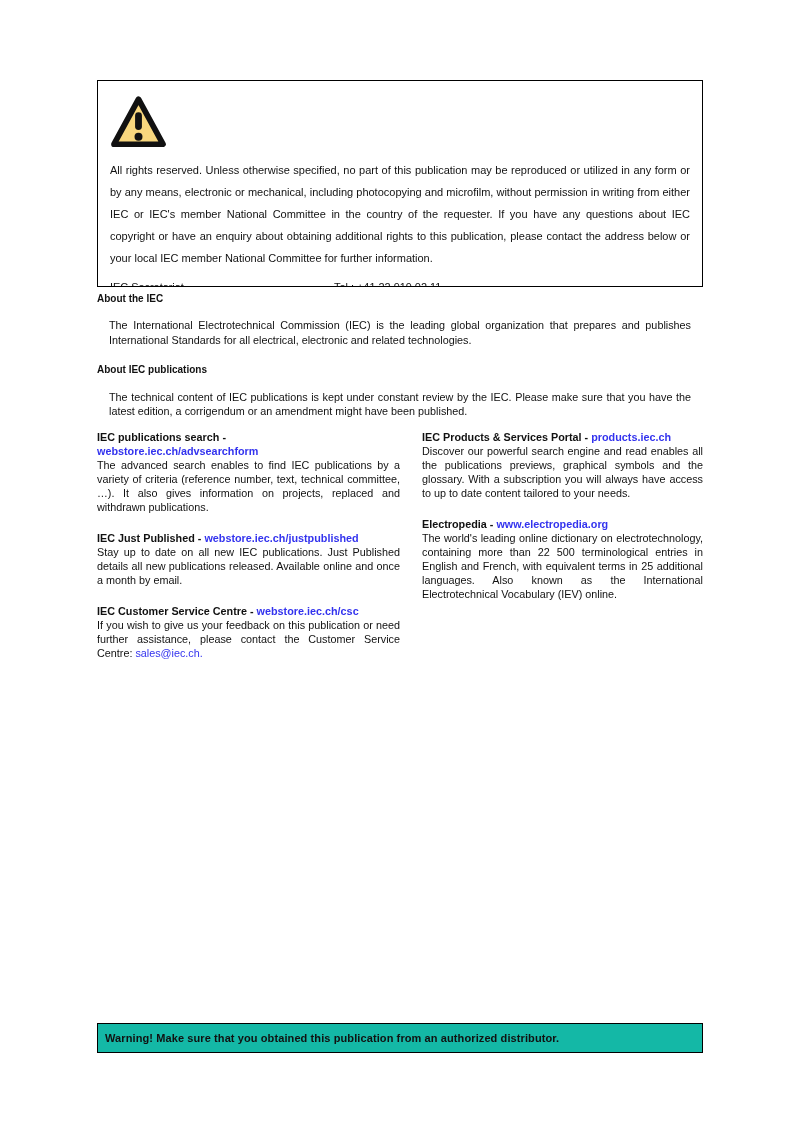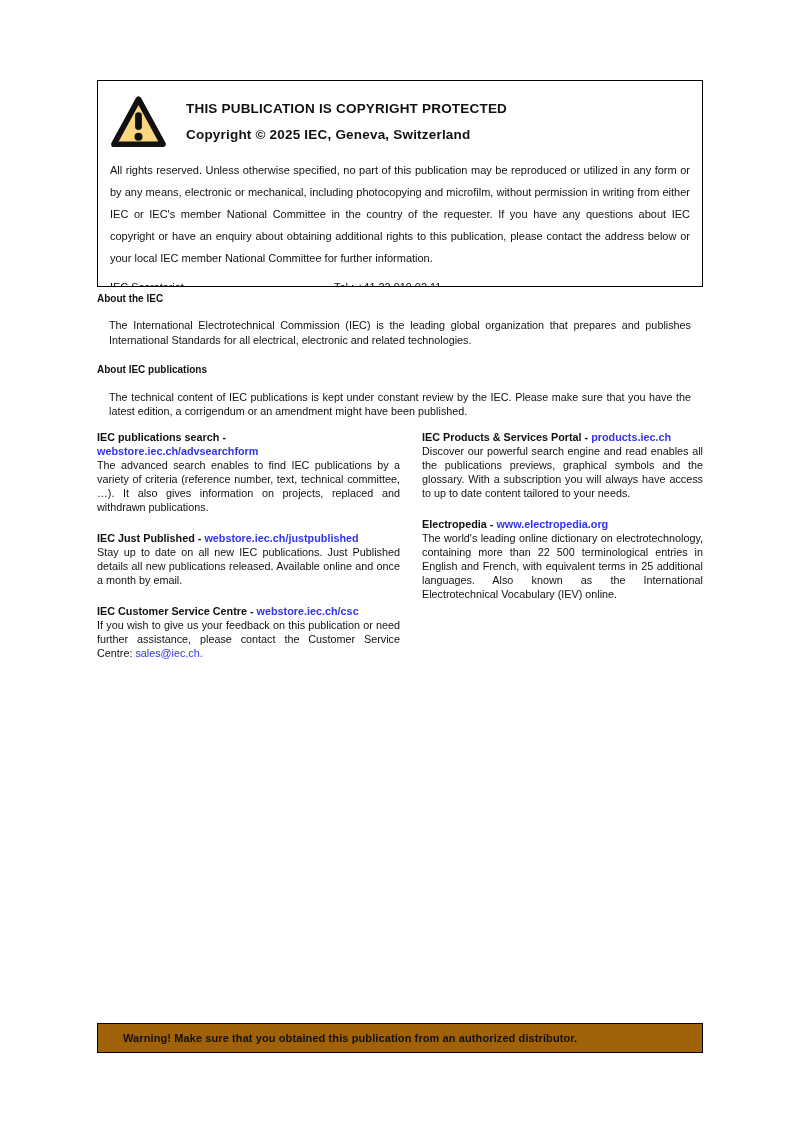--- a/index.html
+++ b/index.html
@@ -36,43 +36,39 @@
   .columns { display:flex; margin-top:6px; }
   .col-left  { width:303px; margin-right:22px; }
   .col-right { width:281px; }
   .res-block { margin-bottom:17px; }
   .res-head { font-size:10.8px; font-weight:bold; line-height:14px; }
   .res-body { margin:0; font-size:10.8px; line-height:14px; text-align:justify; }
 
   
   .warning-box {
     position:absolute; left:97px; top:1023px; width:606px; height:30px;
-    border:1px solid #000; box-sizing:border-box; background:#a16207;
-    display:flex; align-items:center; padding-left:25px;
+    border:1px solid #000; box-sizing:border-box; background:#14b8a6;
+    display:flex; align-items:center; padding-left:7px;
   }
   .warning-text { font-size:11px; font-weight:bold; letter-spacing:0.1px; }
 </style>
 </head>
 <body>
 
 <div class="page">
 
   <div class="copyright-box">
     <div class="box-header">
       <span class="warn-icon">
         <svg viewBox="0 0 100 100" width="57" height="60" aria-hidden="true">
           <path d="M50 10 L93 89 L7 89 Z" fill="#F8D77E" stroke="#111" stroke-width="10" stroke-linejoin="round"></path>
           <rect x="44" y="33" width="12" height="31" rx="6" fill="#111"></rect>
           <circle cx="50" cy="76" r="7" fill="#111"></circle>
         </svg>
       </span>
-      <div class="box-titles">
-        <div class="t1">THIS PUBLICATION IS COPYRIGHT PROTECTED</div>
-        <div class="t2">Copyright © 2025 IEC, Geneva, Switzerland</div>
-      </div>
     </div>
     <p class="box-para">All rights reserved. Unless otherwise specified, no part of this publication may be reproduced or utilized in any form or by any means, electronic or mechanical, including photocopying and microfilm, without permission in writing from either IEC or IEC's member National Committee in the country of the requester. If you have any questions about IEC copyright or have an enquiry about obtaining additional rights to this publication, please contact the address below or your local IEC member National Committee for further information.</p>
     <div class="contact">
       <div class="contact-col1">
         <div>IEC Secretariat</div>
         <div>3, rue de Varembé</div>
         <div>CH-1211 Geneva 20</div>
         <div>Switzerland</div>
       </div>
       <div class="contact-col2">

